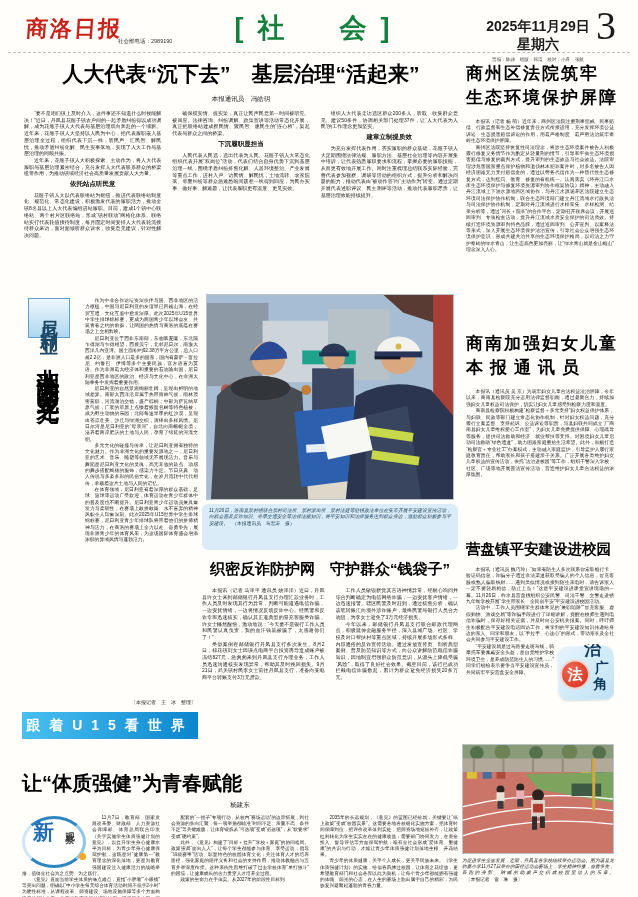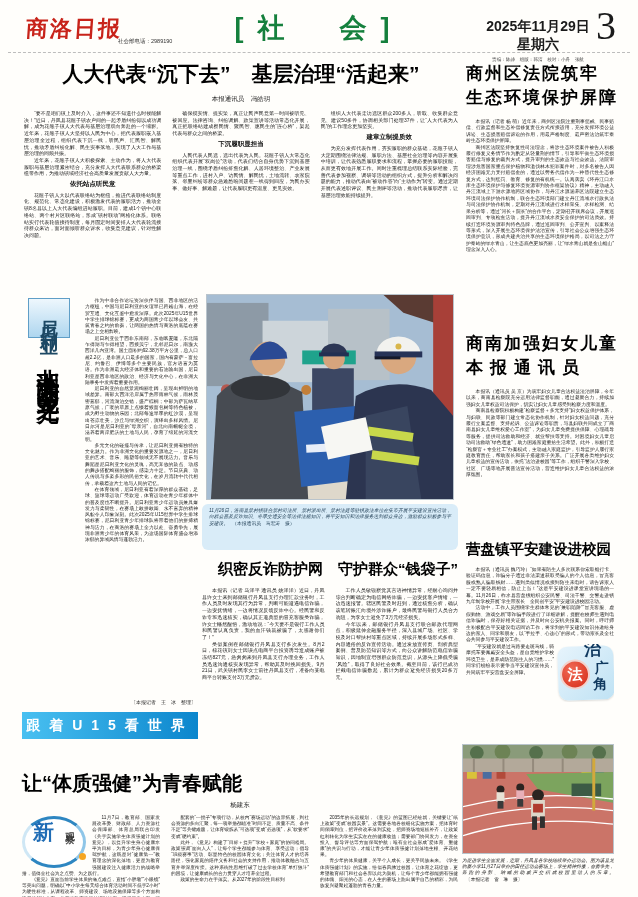--- a/index.html
+++ b/index.html
@@ -68,21 +68,21 @@
 .banner{margin-top:7px;height:27px;background:linear-gradient(90deg,#49c0f1,#0b86cd);
   color:#fff;display:flex;align-items:center;justify-content:center;font-size:14px;font-weight:900;letter-spacing:9px;}
 
 
 .photo1{position:absolute;left:206px;top:294px;width:248px;height:206px;border:1px solid #b9c4cc;background:#9fb4c8;}
 .caption1{position:absolute;left:202px;top:504px;width:256px;height:46px;background:#d9ecf8;border-radius:6px;
   padding:4px 7px;font-size:4.8px;line-height:6.4px;text-align:justify;font-style:italic;color:#1d3b52;overflow:hidden;}
 
 
 .fraud{position:absolute;left:202px;top:560px;width:256px;}
-.fraud h2{font-size:15px;font-weight:900;text-align:right;white-space:nowrap;color:#000;}
+.fraud h2{font-size:15px;font-weight:900;text-align:center;white-space:nowrap;color:#000;}
 .fraud .colwrap{height:170px;margin-top:8px;}
 
 
 .youth{position:absolute;left:22px;top:770px;width:436px;}
 .youth h1{font-size:20px;font-weight:900;text-align:left;white-space:nowrap;color:#000;}
 .youth .byline{text-align:center;font-size:6.5px;margin:4px 0 5px;}
 .youth .colwrap{height:86px;}
 .youth .bodytext{font-size:4.7px;line-height:6.2px;}
 .xgc-badge{float:left;width:64px;height:52px;margin:1px 6px 2px 0;position:relative;border-radius:50%;
   background:#fff;border:3px solid;border-color:#2e86c1 #8fc6e8 #2e86c1 #cfe7f5;}

